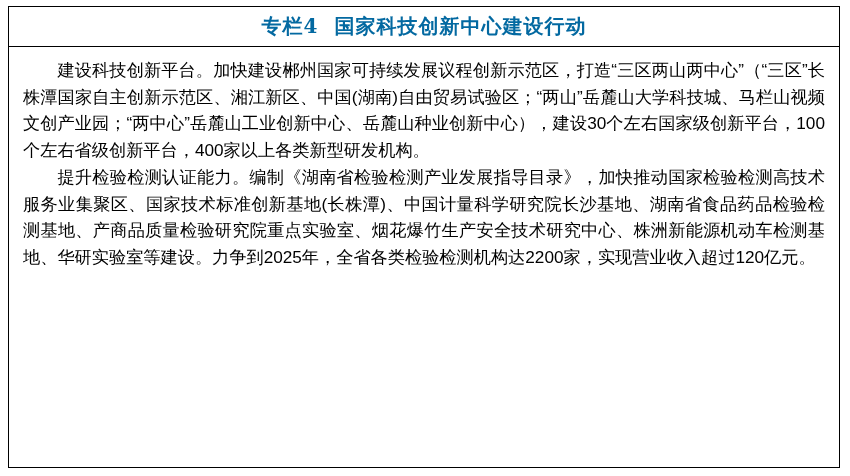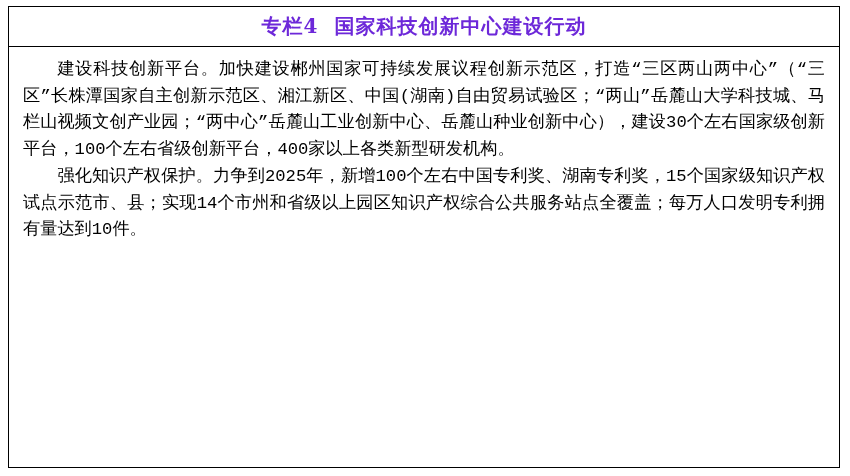--- a/index.html
+++ b/index.html
@@ -28,42 +28,42 @@
     display: flex;
     align-items: center;
     justify-content: center;
     box-sizing: border-box;
   }
   .title-text {
     font-family: "DejaVu Serif", "Liberation Serif", serif;
     font-weight: bold;
     font-size: 20px;
     letter-spacing: 1px;
-    color: #6d28d9;
+    color: #0369a1;
     white-space: pre;
   }
   .body-area {
     padding: 10px 14px 6px 14px;
     box-sizing: border-box;
   }
   p.para {
     margin: 0 0 1px 0;
     font-size: 17.2px;
     line-height: 1.545;
     color: #000;
     text-align: justify;
     text-justify: inter-ideograph;
     text-indent: 2em;
-    font-family: Liberation Mono, monospace;
+    font-family: Liberation Sans, sans-serif;
   }
 </style>
 </head>
 <body>
 
 <div class="box">
   <div class="title-bar">
     <span class="title-text">专栏4  国家科技创新中心建设行动</span>
   </div>
   <div class="body-area">
     <p class="para">建设科技创新平台。加快建设郴州国家可持续发展议程创新示范区，打造“三区两山两中心”（“三区”长株潭国家自主创新示范区、湘江新区、中国(湖南)自由贸易试验区；“两山”岳麓山大学科技城、马栏山视频文创产业园；“两中心”岳麓山工业创新中心、岳麓山种业创新中心），建设30个左右国家级创新平台，100个左右省级创新平台，400家以上各类新型研发机构。</p>
-    <p class="para">强化知识产权保护。力争到2025年，新增100个左右中国专利奖、湖南专利奖，15个国家级知识产权试点示范市、县；实现14个市州和省级以上园区知识产权综合公共服务站点全覆盖；每万人口发明专利拥有量达到10件。</p>
+    <p class="para">提升检验检测认证能力。编制《湖南省检验检测产业发展指导目录》，加快推动国家检验检测高技术服务业集聚区、国家技术标准创新基地(长株潭)、中国计量科学研究院长沙基地、湖南省食品药品检验检测基地、产商品质量检验研究院重点实验室、烟花爆竹生产安全技术研究中心、株洲新能源机动车检测基地、华研实验室等建设。力争到2025年，全省各类检验检测机构达2200家，实现营业收入超过120亿元。</p>
   </div>
 </div>
 
 </body></html>

